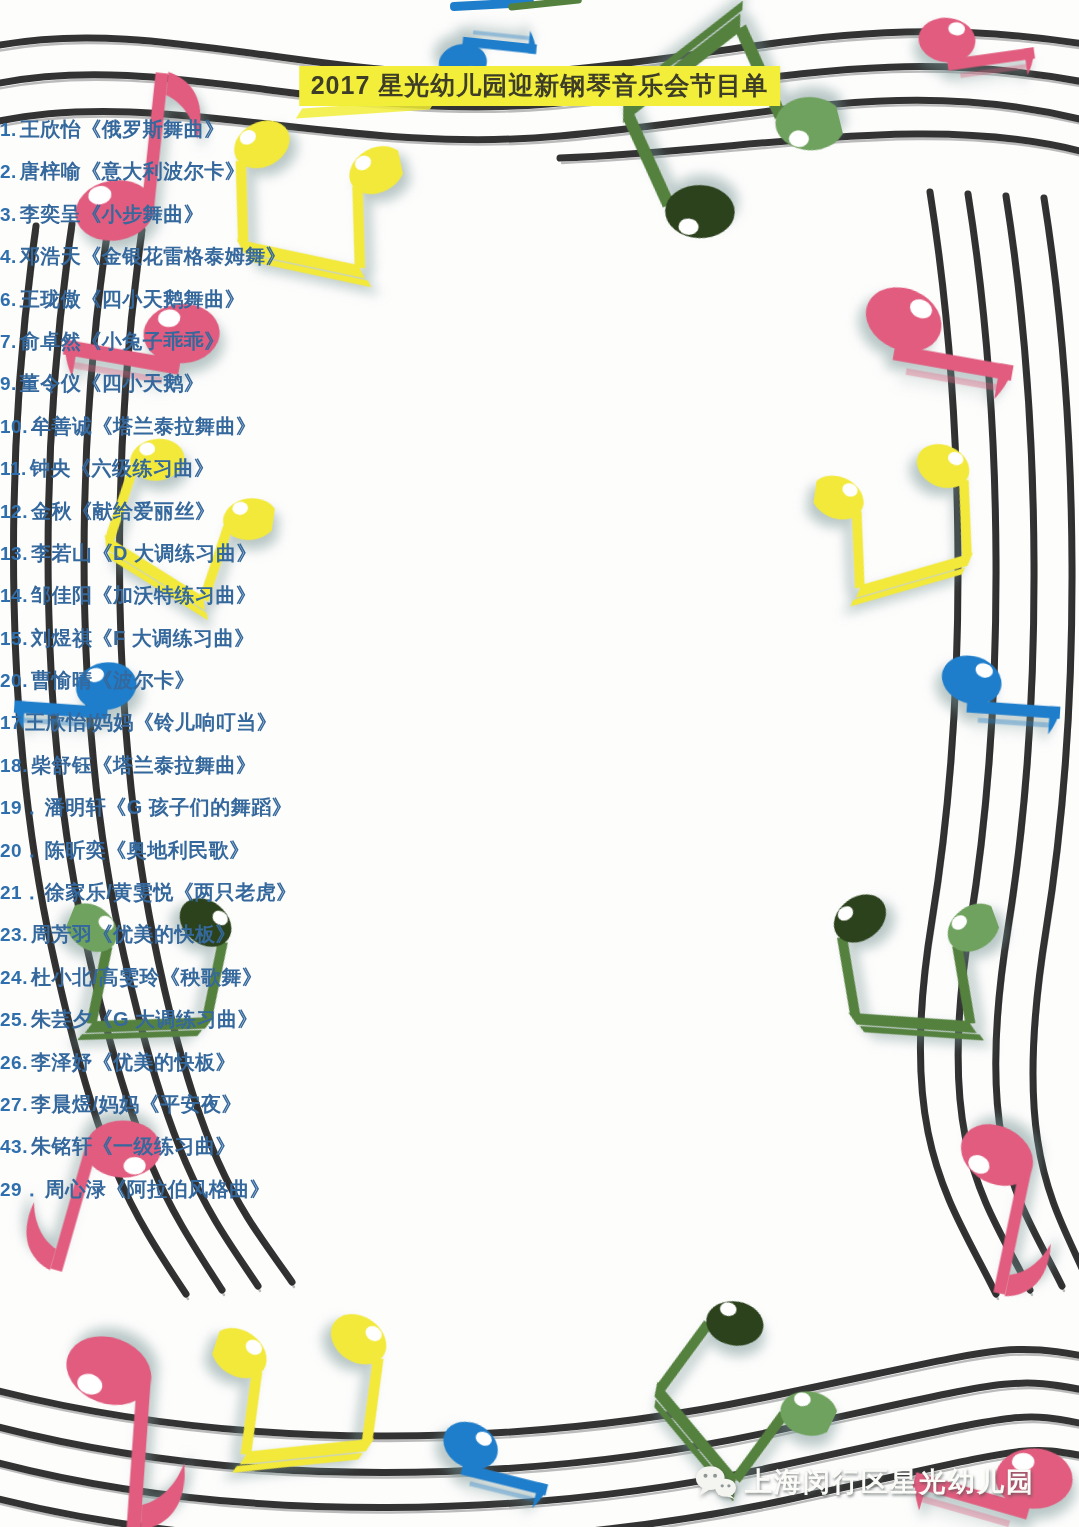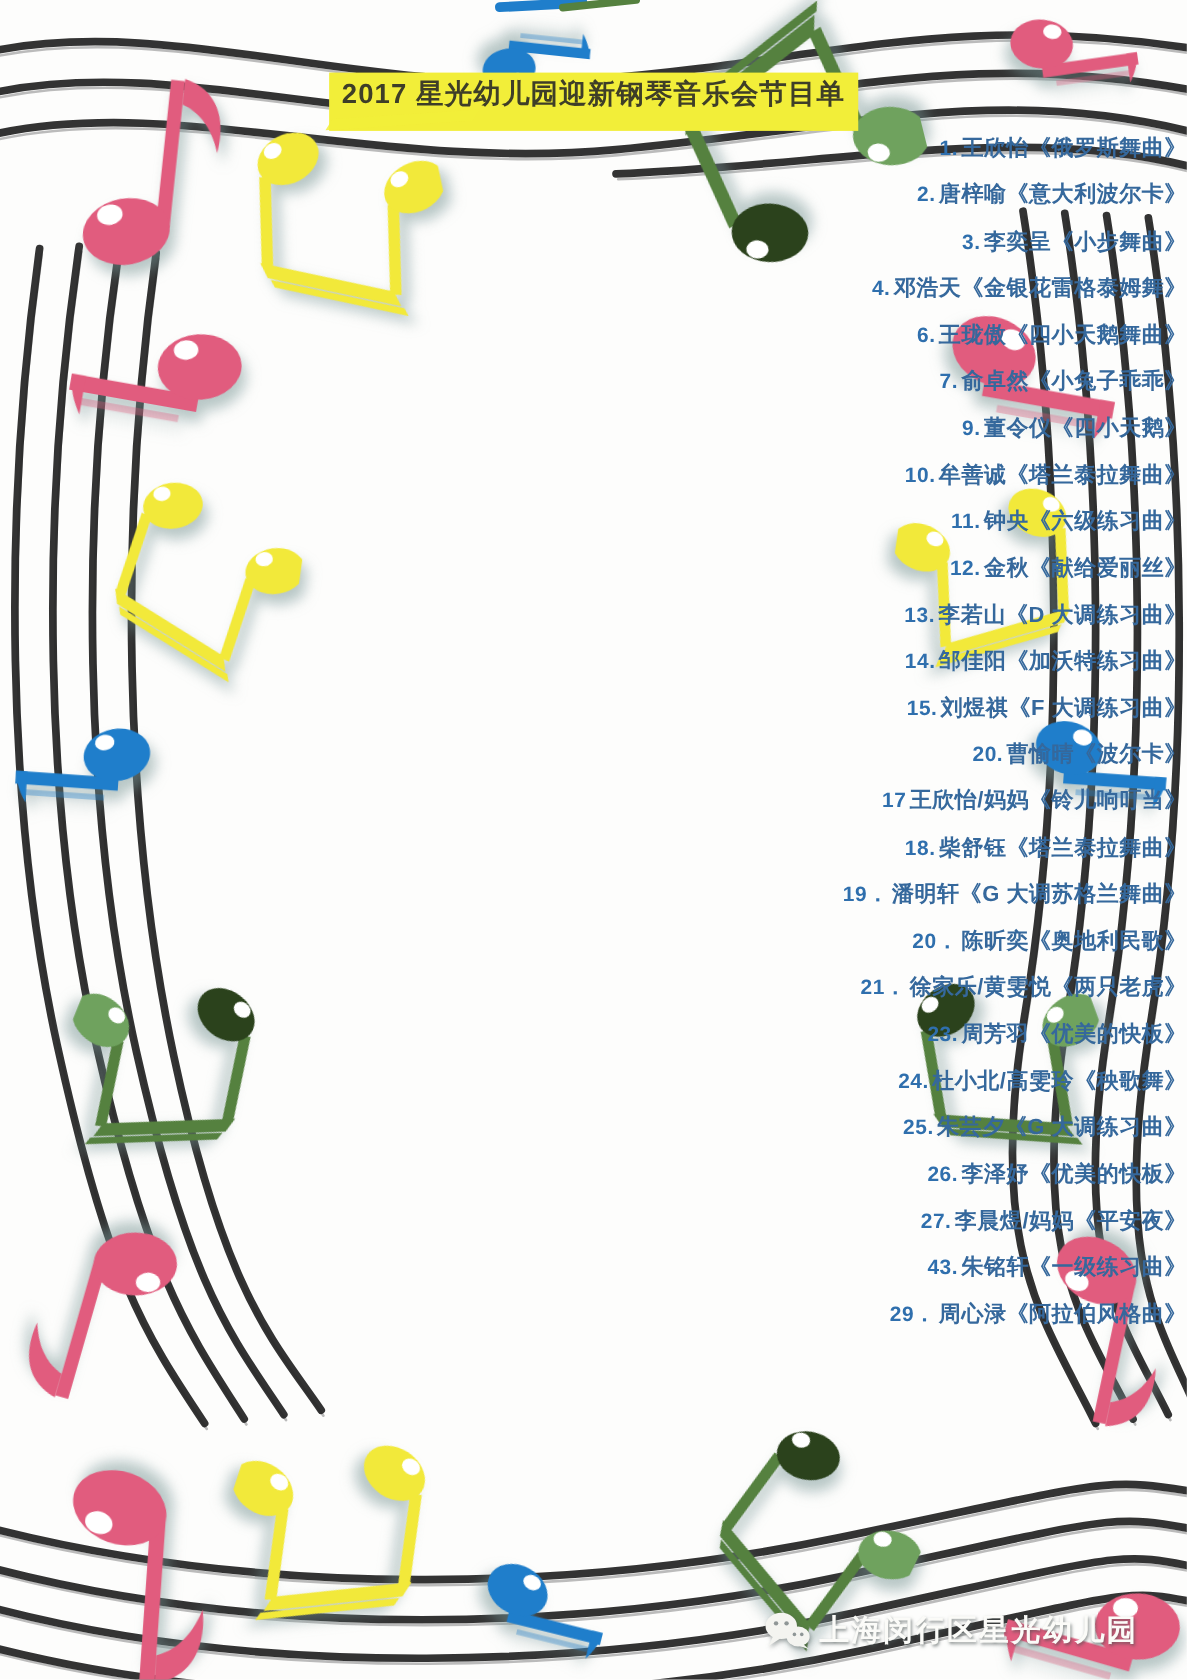--- a/index.html
+++ b/index.html
@@ -7,25 +7,25 @@
         font-family:"Liberation Sans","DejaVu Sans",sans-serif}
   #staff{position:absolute;left:0;top:0;z-index:1;pointer-events:none}
   .sd{fill:none;stroke:#242424;stroke-width:7;stroke-linecap:round;opacity:.93}
   .sl{fill:none;stroke:#b4b4b4;stroke-width:2.4;stroke-linecap:round;opacity:.9}
   .note{position:absolute;z-index:2;filter:drop-shadow(6px 9px 6px rgba(115,145,145,.5))}
   .note svg{display:block;width:100%;height:auto;overflow:visible}
   .stub{position:absolute;z-index:2;border-radius:4px}
   #content{position:absolute;left:0;top:0;right:0;bottom:0;z-index:3;pointer-events:none}
   #title{position:absolute;top:66px;left:50%;transform:translateX(-50%);white-space:nowrap;
          background:var(--hl);color:var(--title-c);font-size:25px;font-weight:700;
-         letter-spacing:1px;padding:3px 12px 17px}
+         letter-spacing:1px;padding:3px 12px 4px}
   #smear{position:absolute;top:104px;left:302px;width:128px;height:10px;background:var(--hl);
          transform:skewX(-35deg) rotate(-4deg);opacity:.85;z-index:2}
   #list{position:absolute;top:114px;left:0;right:0}
-  .row{height:42.4px;line-height:42px;text-align:right;font-size:20px;
+  .row{height:42.4px;line-height:31px;text-align:left;font-size:20px;
        color:var(--list-c);font-weight:600;letter-spacing:.5px}
   .row .num{font-weight:700;color:var(--num-c);margin-right:3px;font-size:19px}
   #wm{position:absolute;top:1464px;right:44px;display:flex;align-items:center;gap:8px;z-index:4}
   #wm .t{color:#fbfbf8;font-size:27px;font-weight:600;letter-spacing:2px;
          text-shadow:1px 2px 3px rgba(70,80,80,.65);white-space:nowrap}
   #wm svg{filter:drop-shadow(1px 2px 2px rgba(70,80,80,.5))}
   #defs{position:absolute;width:0;height:0;overflow:hidden}
 </style>
 </head>
 <body>
@@ -217,21 +217,21 @@
         <div class="row"><span class="num">9.</span><span>董令仪《四小天鹅》</span></div>
         <div class="row"><span class="num">10.</span><span>牟善诚《塔兰泰拉舞曲》</span></div>
         <div class="row"><span class="num">11.</span><span>钟央《六级练习曲》</span></div>
         <div class="row"><span class="num">12.</span><span>金秋《献给爱丽丝》</span></div>
         <div class="row"><span class="num">13.</span><span>李若山《D 大调练习曲》</span></div>
         <div class="row"><span class="num">14.</span><span>邹佳阳《加沃特练习曲》</span></div>
         <div class="row"><span class="num">15.</span><span>刘煜祺《F 大调练习曲》</span></div>
         <div class="row"><span class="num">20.</span><span>曹愉晴《波尔卡》</span></div>
         <div class="row"><span class="num">17</span><span>王欣怡/妈妈《铃儿响叮当》</span></div>
         <div class="row"><span class="num">18.</span><span>柴舒钰《塔兰泰拉舞曲》</span></div>
-        <div class="row"><span class="num">19．</span><span>潘明轩《G 大调苏格兰舞曲》</span></div>
+        <div class="row"><span class="num">19．</span><span>潘明轩《G 孩子们的舞蹈》</span></div>
         <div class="row"><span class="num">20．</span><span>陈昕奕《奥地利民歌》</span></div>
         <div class="row"><span class="num">21．</span><span>徐家乐/黄雯悦《两只老虎》</span></div>
         <div class="row"><span class="num">23.</span><span>周芳羽《优美的快板》</span></div>
         <div class="row"><span class="num">24.</span><span>杜小北/高雯玲《秧歌舞》</span></div>
         <div class="row"><span class="num">25.</span><span>朱芸夕《G 大调练习曲》</span></div>
         <div class="row"><span class="num">26.</span><span>李泽妤《优美的快板》</span></div>
         <div class="row"><span class="num">27.</span><span>李晨煜/妈妈《平安夜》</span></div>
         <div class="row"><span class="num">43.</span><span>朱铭轩《一级练习曲》</span></div>
         <div class="row"><span class="num">29．</span><span>周心渌《阿拉伯风格曲》</span></div>
       </div>

